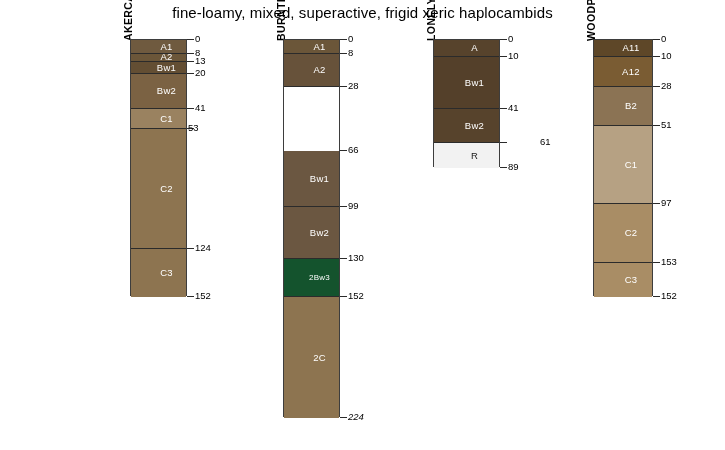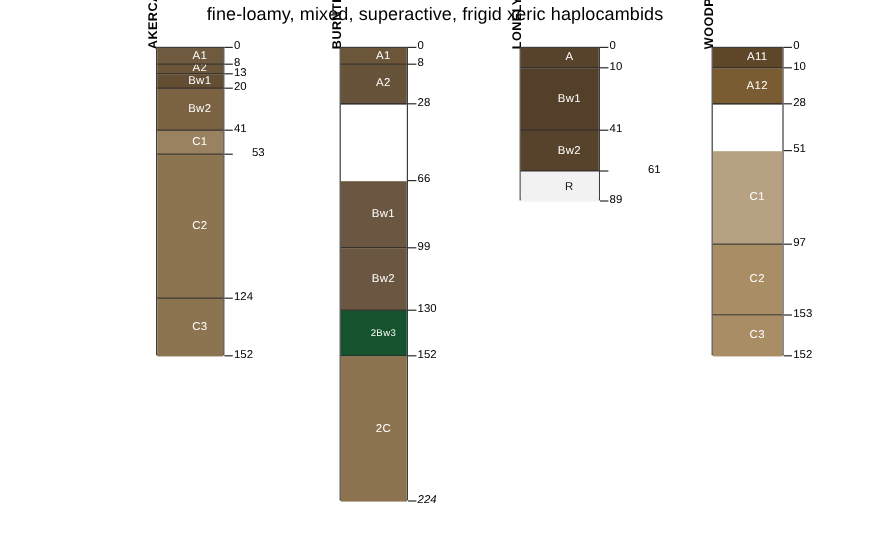--- a/index.html
+++ b/index.html
@@ -127,21 +127,21 @@
         <div class="depth-text" style="left: 195px; top: 34px;">0</div>
         <div class="depth-tick" style="left: 187px; top: 53px; width: 7px;"></div>
         <div class="depth-text" style="left: 195px; top: 47.504px;">8</div>
         <div class="depth-tick" style="left: 187px; top: 61px; width: 7px;"></div>
         <div class="depth-text" style="left: 195px; top: 55.944px;">13</div>
         <div class="depth-tick" style="left: 187px; top: 73px; width: 7px;"></div>
         <div class="depth-text" style="left: 195px; top: 67.76px;">20</div>
         <div class="depth-tick" style="left: 187px; top: 108px; width: 7px;"></div>
         <div class="depth-text" style="left: 195px; top: 103.208px;">41</div>
         <div class="depth-tick" style="left: 187px; top: 128px; width: 7px;"></div>
-        <div class="depth-text" style="left: 210px; top: 123.464px;">53</div>
+        <div class="depth-text" style="left: 188px; top: 123.464px;">53</div>
         <div class="depth-tick" style="left: 187px; top: 248px; width: 7px;"></div>
         <div class="depth-text" style="left: 195px; top: 243.312px;">124</div>
         <div class="depth-tick" style="left: 187px; top: 296px; width: 7px;"></div>
         <div class="depth-text" style="left: 195px; top: 290.576px;">152</div>
       </div>
       <div class="profile" style="left: 0px; top: 0px; width: 725px; height: 450px;">
         <div class="prof-label" style="left: 275px; top: 41px;">BURNTRIVER</div>
         <div class="column" style="left: 283px; top: 39px; width: 57px; height: 378.112px;">
           <div class="horizon" style="top: 0px; height: 13.504px; background: rgb(107, 86, 57);">
             <span class="hz-label">A1</span>
@@ -208,20 +208,23 @@
       </div>
       <div class="profile" style="left: 0px; top: 0px; width: 725px; height: 450px;">
         <div class="prof-label" style="left: 585px; top: 41px;">WOODPASS</div>
         <div class="column" style="left: 593px; top: 39px; width: 60px; height: 256.576px;">
           <div class="horizon" style="top: 0px; height: 16.88px; background: rgb(94, 71, 40);">
             <span class="hz-label">A11</span>
           </div>
           <div class="horizon" style="top: 16.88px; height: 30.384px; background: rgb(122, 92, 51);">
             <span class="hz-label">A12</span>
           </div>
+          <div class="horizon" style="top: 47.264px; height: 38.824px; background: rgb(139, 115, 84);">
+            <span class="hz-label">B2</span>
+          </div>
           <div class="horizon" style="top: 86.088px; height: 77.648px; background: rgb(182, 161, 131);">
             <span class="hz-label">C1</span>
           </div>
           <div class="horizon" style="top: 163.736px; height: 59.08px; background: rgb(169, 141, 101);">
             <span class="hz-label">C2</span>
           </div>
           <div class="horizon" style="top: 222.816px; height: 33.76px; background: rgb(169, 141, 101); border-bottom: none;">
             <span class="hz-label">C3</span>
           </div>
         </div>

